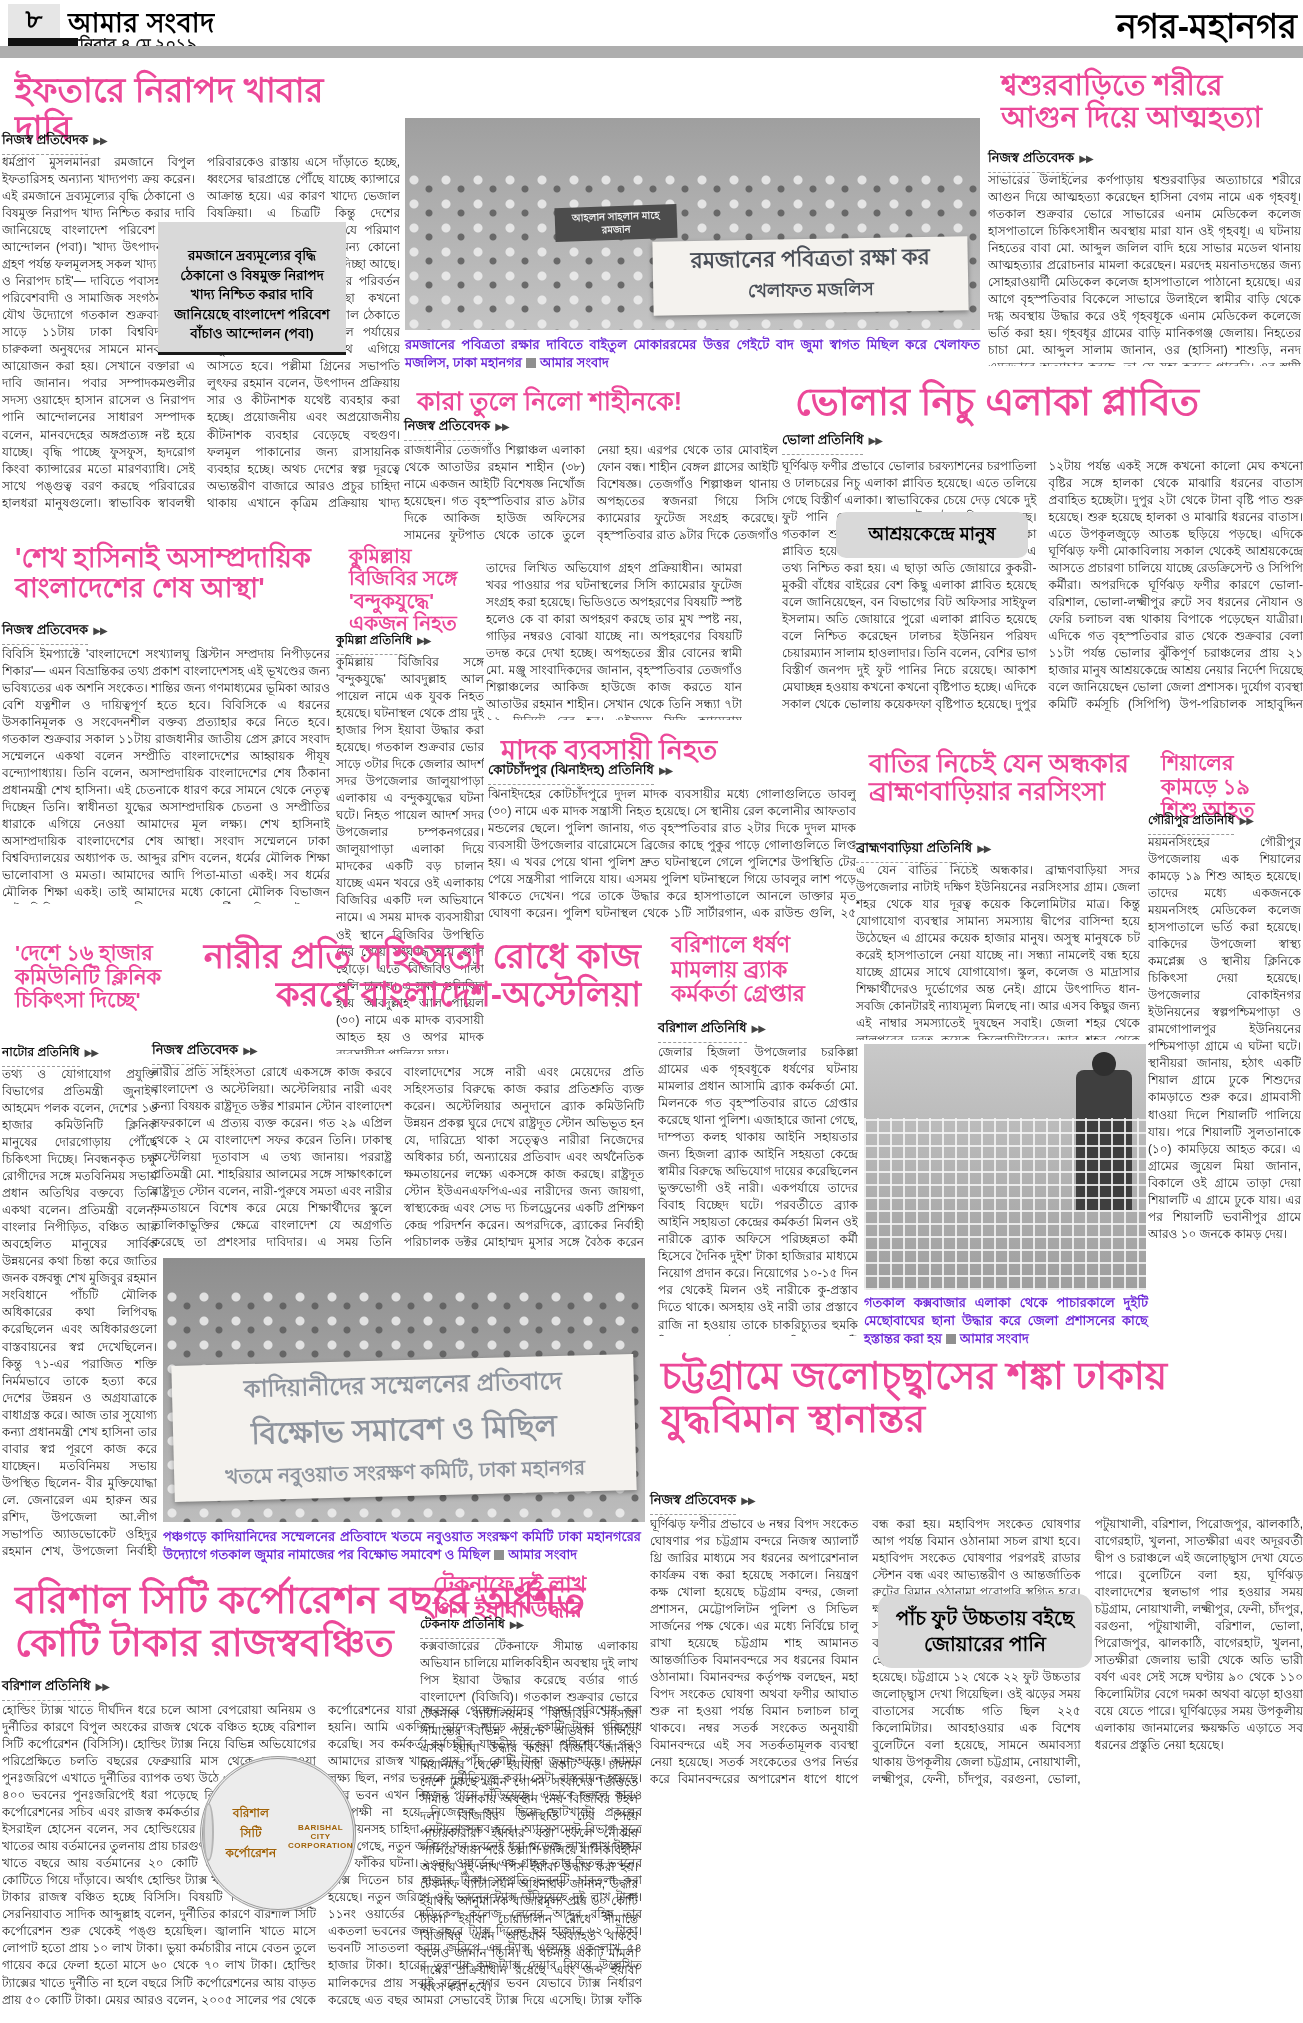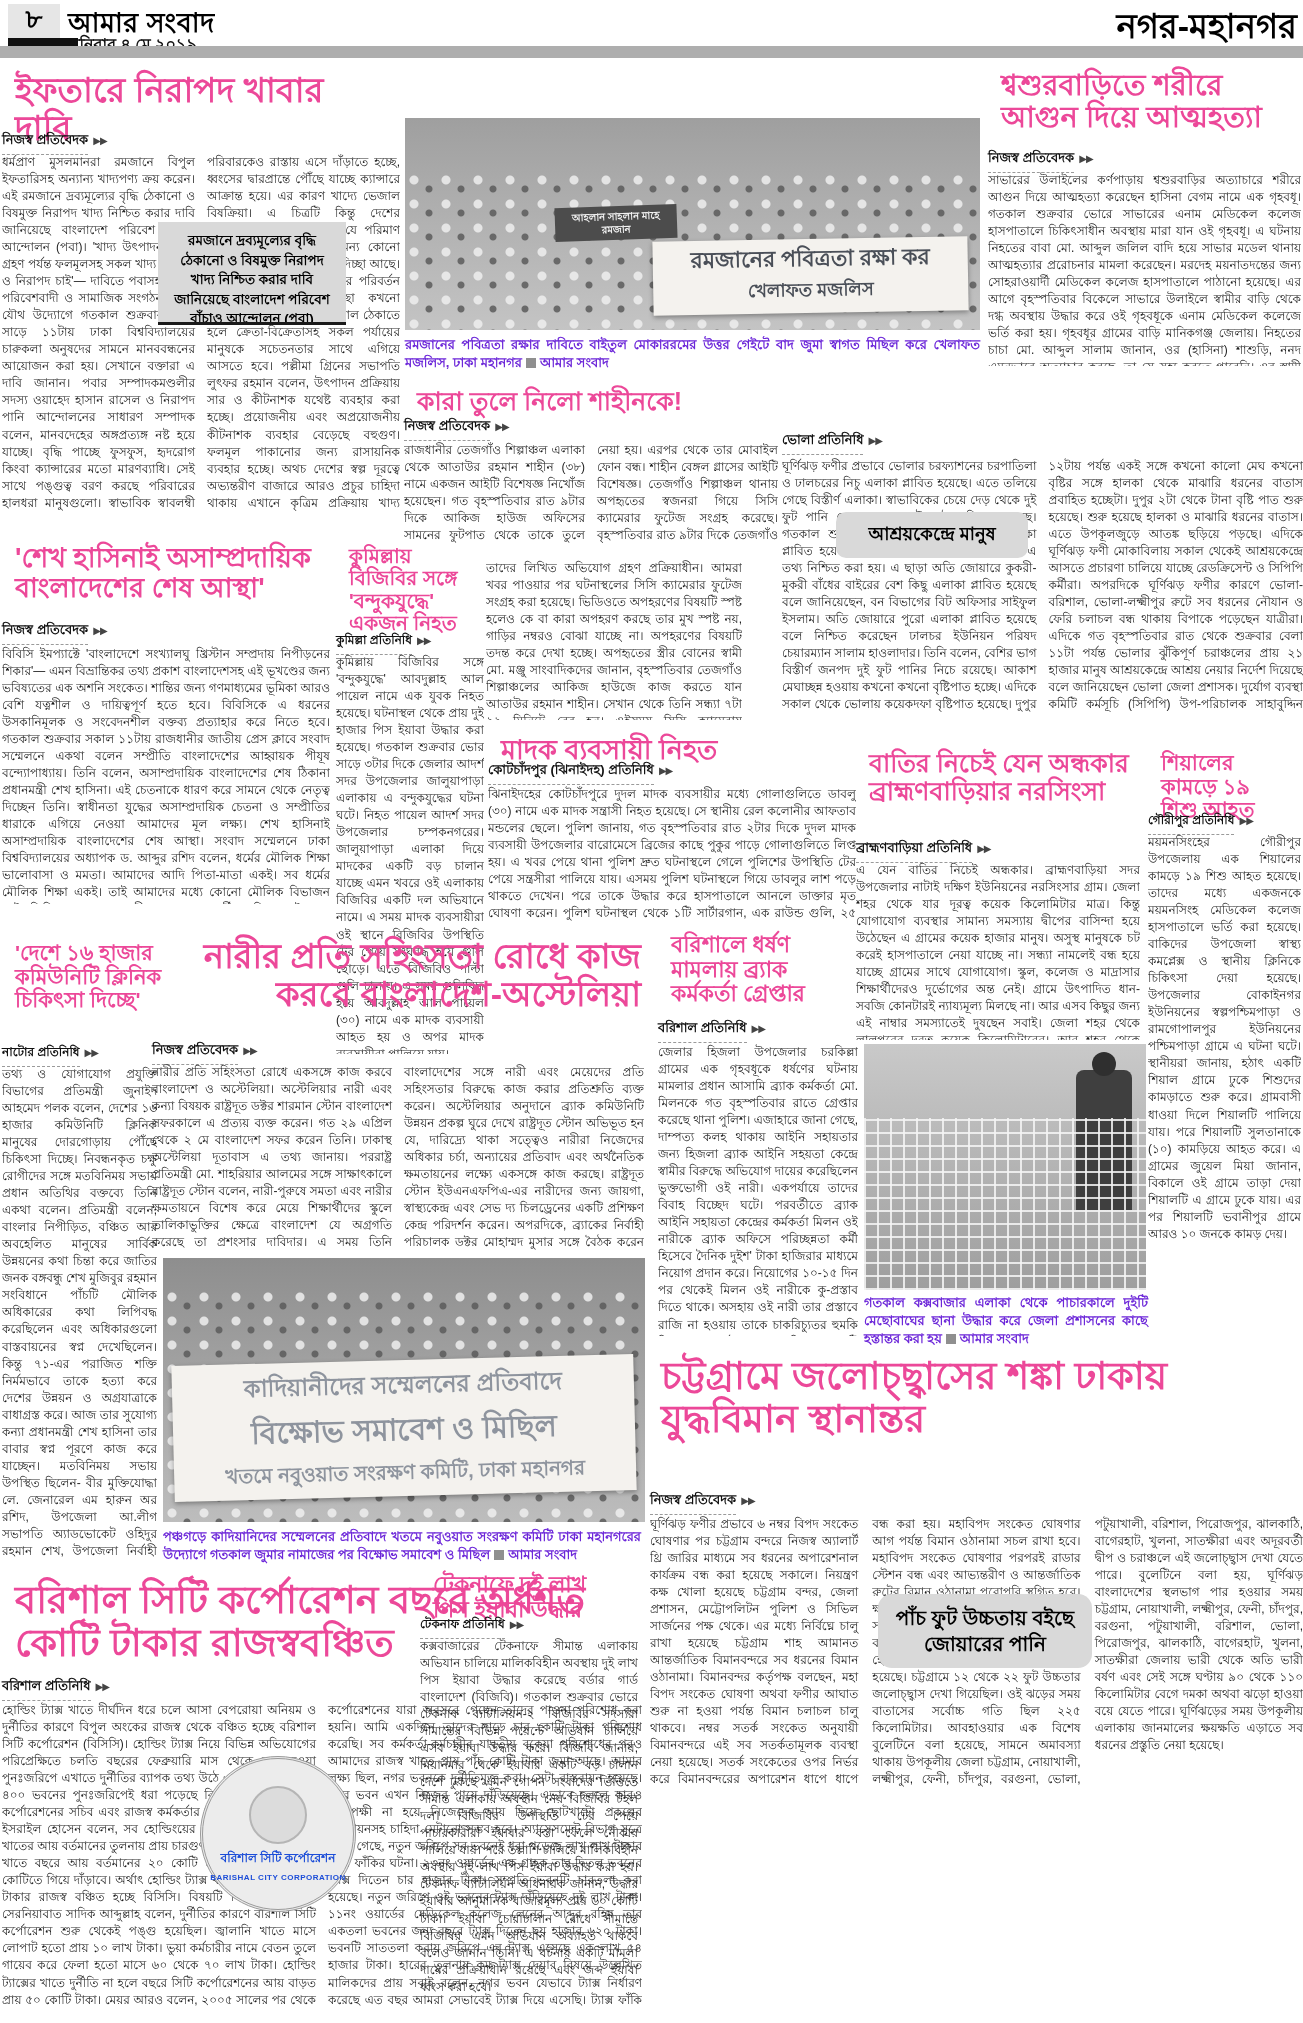--- a/index.html
+++ b/index.html
@@ -17,21 +17,21 @@
   .graybar{position:absolute;left:0;top:46px;width:1303px;height:12px;background:#aeaeae;}
   
   .abs{position:absolute;}
   .hl{font-weight:800;color:#ec4899;line-height:1.12;margin:13px;font-family:"Liberation Sans","DejaVu Sans",sans-serif;}
   .byline{font-size:13px;font-weight:700;color:#111;border-bottom:1px dashed #9a9a9a;padding-bottom:3px;display:inline-block;}
   .arr::after{content:"▶▶";font-size:10px;letter-spacing:-1px;color:#444;margin-left:5px;}
   .body{font-size:12px;line-height:1.42;text-align:justify;overflow:hidden;color:#1d1d1d;}
   .cols2{column-count:2;column-gap:12px;}
   .cols3{column-count:3;column-gap:14px;}
   
-  .quotebox{background:#d9d9d9;border-bottom:3px solid #1a1a1a;padding:9px 10px;
+  .quotebox{background:#d9d9d9;border-bottom:3px solid #1a1a1a;padding:24px 10px;
     font-size:13.5px;font-weight:700;line-height:1.45;text-align:center;color:#000;}
   .pillbox{background:#d9d9d9;border-radius:10px;display:flex;align-items:center;justify-content:center;
     font-weight:800;text-align:center;color:#000;}
   
   .photo{background:linear-gradient(#9f9f9f,#c4c4c4);overflow:hidden;}
   .ph-crowd{position:absolute;left:0;right:0;bottom:0;top:26%;
     background-image:radial-gradient(circle 5px at 9px 7px,#efefef 4px,rgba(0,0,0,0) 5px),
                      radial-gradient(circle 4px at 24px 16px,#5c5c5c 3px,rgba(0,0,0,0) 4px);
     background-size:32px 24px;opacity:.85;}
   .ph-sign{position:absolute;background:#4c4c4c;color:#f3f3f3;font-size:10px;font-weight:700;
@@ -42,22 +42,22 @@
   .ph-banner .b2{font-size:18px;font-weight:800;margin-top:3px;}
   .caption{font-size:13px;font-weight:700;line-height:1.4;color:#6d28d9;text-align:justify;}
   .sq{display:inline-block;width:10px;height:10px;background:#8f8f8f;margin:0 4px;vertical-align:-1px;}
   .cagegrid{position:absolute;left:0;right:0;top:30%;bottom:0;
     background-image:repeating-linear-gradient(0deg,rgba(245,245,245,.85) 0 2px,rgba(0,0,0,0) 2px 13px),
                      repeating-linear-gradient(90deg,rgba(245,245,245,.85) 0 2px,rgba(0,0,0,0) 2px 13px);}
   .figure{position:absolute;background:#3f3f3f;border-radius:8px 8px 0 0;}
   .fig-head{position:absolute;background:#2f2f2f;border-radius:50%;}
   
   .seal{width:150px;height:150px;border-radius:50%;background:#ececec;border:3px double #9a9a9a;
-    display:flex;flex-direction:column;align-items:center;justify-content:center;text-align:center;
-    color:#1d4ed8;font-weight:700;}
+    display:flex;flex-direction:row;align-items:center;justify-content:center;text-align:center;
+    color:#a16207;font-weight:700;gap:12px;}
   .seal .s1{font-size:12px;}
   .seal .s2{font-size:8px;letter-spacing:.5px;margin-top:4px;}
   .seal .emblem{width:54px;height:54px;border-radius:50%;background:#dcdcdc;border:2px solid #b5b5b5;margin-bottom:5px;}
 </style>
 </head>
 <body>
 
 <div id="page">
 
   <div class="pagenum">৮</div>
@@ -98,20 +98,23 @@
 
   <div class="abs" style="left:404px;top:374px;width:375px;">
     <h2 class="hl" style="font-size:25px;white-space:nowrap;">কারা তুলে নিলো শাহীনকে!</h2>
   </div>
   <div class="abs" style="left:404px;top:416px;">
     <span class="byline">নিজস্ব প্রতিবেদক</span><span class="arr"></span>
   </div>
   <div class="abs body cols2" style="left:404px;top:442px;width:374px;height:114px;">রাজধানীর তেজগাঁও শিল্পাঞ্চল এলাকা থেকে আতাউর রহমান শাহীন (৩৮) নামে একজন আইটি বিশেষজ্ঞ নিখোঁজ হয়েছেন। গত বৃহস্পতিবার রাত ৯টার দিকে আকিজ হাউজ অফিসের সামনের ফুটপাত থেকে তাকে তুলে নেয়া হয়। এরপর থেকে তার মোবাইল ফোন বন্ধ। শাহীন বেঙ্গল গ্লাসের আইটি বিশেষজ্ঞ। তেজগাঁও শিল্পাঞ্চল থানায় অপহৃতের স্বজনরা গিয়ে সিসি ক্যামেরার ফুটেজ সংগ্রহ করেছে। বৃহস্পতিবার রাত ৯টার দিকে তেজগাঁও শিল্পাঞ্চল এলাকার আকিজ হাউজ অফিসের সামনের ফুটপাত থেকে তাকে তিন ব্যক্তি ধরে নিয়ে যায়। তেজগাঁও শিল্পাঞ্চল থানার ওসি মো. আলী হোসেন খান বলেন, অপহৃতের পরিবার থানায় এসেছে।</div>
   <div class="abs body" style="left:486px;top:560px;width:256px;height:160px;">তাদের লিখিত অভিযোগ গ্রহণ প্রক্রিয়াধীন। আমরা খবর পাওয়ার পর ঘটনাস্থলের সিসি ক্যামেরার ফুটেজ সংগ্রহ করা হয়েছে। ভিডিওতে অপহরণের বিষয়টি স্পষ্ট হলেও কে বা কারা অপহরণ করছে তার মুখ স্পষ্ট নয়, গাড়ির নম্বরও বোঝা যাচ্ছে না। অপহরণের বিষয়টি তদন্ত করে দেখা হচ্ছে। অপহৃতের স্ত্রীর বোনের স্বামী মো. মঞ্জু সাংবাদিকদের জানান, বৃহস্পতিবার তেজগাঁও শিল্পাঞ্চলের আকিজ হাউজে কাজ করতে যান আতাউর রহমান শাহীন। সেখান থেকে তিনি সন্ধ্যা ৭টা ২২ মিনিটে বের হন। ওইসময় সিসি ক্যামেরায় ফুটপাতের সামনে একটা মাইক্রোবাস দাঁড়িয়ে থাকতে দেখা যায়। তিনজন লোক পেছনে দাঁড়ায়, আর মাইক্রোবাসটি সামনে চলে আসে। মোবাইলে চোখ থাকায় সম্ভবত শাহীন কিছু খেয়াল করেননি। মাইক্রোবাসটির ভেতর থেকে একজন দরজা খোলেন এবং শাহীনের পেছনে দাঁড়ানো তিনজন তাকে ধাক্কা দিয়ে মাইক্রোবাসে তুলে নিয়ে যান।</div>
 
+  <div class="abs" style="left:782px;top:368px;width:521px;">
+    <h2 class="hl" style="font-size:38px;white-space:nowrap;">ভোলার নিচু এলাকা প্লাবিত</h2>
+  </div>
   <div class="abs" style="left:782px;top:430px;">
     <span class="byline">ভোলা প্রতিনিধি</span><span class="arr"></span>
   </div>
   <div class="abs body cols2" style="left:782px;top:458px;width:521px;height:266px;">ঘূর্ণিঝড় ফণীর প্রভাবে ভোলার চরফ্যাশনের চরপাতিলা ও ঢালচরের নিচু এলাকা প্লাবিত হয়েছে। এতে তলিয়ে গেছে বিস্তীর্ণ এলাকা। স্বাভাবিকের চেয়ে দেড় থেকে দুই ফুট পানি বেড়ে যাওয়ায় উৎকণ্ঠা ছড়িয়ে পড়েছে। গতকাল শুক্রবার বেলা ১১টার পর এসব এলাকা প্লাবিত হয়েছে বলে স্থানীয় প্রশাসনের পক্ষ থেকে এ তথ্য নিশ্চিত করা হয়। এ ছাড়া অতি জোয়ারে কুকরী-মুকরী বাঁধের বাইরের বেশ কিছু এলাকা প্লাবিত হয়েছে বলে জানিয়েছেন, বন বিভাগের বিট অফিসার সাইফুল ইসলাম। অতি জোয়ারে পুরো এলাকা প্লাবিত হয়েছে বলে নিশ্চিত করেছেন ঢালচর ইউনিয়ন পরিষদ চেয়ারম্যান সালাম হাওলাদার। তিনি বলেন, বেশির ভাগ বিস্তীর্ণ জনপদ দুই ফুট পানির নিচে রয়েছে। আকাশ মেঘাচ্ছন্ন হওয়ায় কখনো কখনো বৃষ্টিপাত হচ্ছে। এদিকে সকাল থেকে ভোলায় কয়েকদফা বৃষ্টিপাত হয়েছে। দুপুর ১২টায় পর্যন্ত একই সঙ্গে কখনো কালো মেঘ কখনো বৃষ্টির সঙ্গে হালকা থেকে মাঝারি ধরনের বাতাস প্রবাহিত হচ্ছেটা। দুপুর ২টা থেকে টানা বৃষ্টি পাত শুরু হয়েছে। শুরু হয়েছে হালকা ও মাঝারি ধরনের বাতাস। এতে উপকূলজুড়ে আতঙ্ক ছড়িয়ে পড়ছে। এদিকে ঘূর্ণিঝড় ফণী মোকাবিলায় সকাল থেকেই আশ্রয়কেন্দ্রে আসতে প্রচারণা চালিয়ে যাচ্ছে রেডক্রিসেন্ট ও সিপিপি কর্মীরা। অপরদিকে ঘূর্ণিঝড় ফণীর কারণে ভোলা-বরিশাল, ভোলা-লক্ষ্মীপুর রুটে সব ধরনের নৌযান ও ফেরি চলাচল বন্ধ থাকায় বিপাকে পড়েছেন যাত্রীরা। এদিকে গত বৃহস্পতিবার রাত থেকে শুক্রবার বেলা ১১টা পর্যন্ত ভোলার ঝুঁকিপূর্ণ চরাঞ্চলের প্রায় ২১ হাজার মানুষ আশ্রয়কেন্দ্রে আশ্রয় নেয়ার নির্দেশ দিয়েছে বলে জানিয়েছেন ভোলা জেলা প্রশাসক। দুর্যোগ ব্যবস্থা কমিটি কর্মসূচি (সিপিপি) উপ-পরিচালক সাহাবুদ্দিন বলেন, ভোলায় এখনো ৭ নাম্বার সংকেত বহাল রয়েছে। ঝড়টি পায়রা সমুদ্রবন্দর থেকে ৭৬৫ দক্ষিণ-পশ্চিমে অবস্থান করছে। বিকালে দিকে এটি বাংলাদেশে আঘাত হানতে পারে। এতে স্বাভাবিক জোয়ারের চেয়ে চার থেকে পাঁচ ফুট উচ্চতায় জলোচ্ছ্বাস হতে পারে। ভোলা আবহাওয়া অফিসের সহকারী কর্মকর্তা মো. ওমর ফারুক বলেন, ঘূর্ণিঝড় ফণীর প্রভাবে ভোর থেকে আকাশে কালো মেঘ ছিল। সকালে প্রথম দফা কিছু সময় বৃষ্টি হয়। দুপুরের পর থেকে আবারো টানা বৃষ্টি শুরু হয়েছে। বৃষ্টির সঙ্গে বাতাস রয়েছে। সন্ধ্যার পর ভারী বৃষ্টির সম্ভাবনা রয়েছে। ভোলা জেলা প্রশাসক মো. মাসুদ আলম ছিদ্দিক বলেন, উপকূলীয় বাসিন্দাদের দুপুরের মধ্যে আশ্রয়কেন্দ্রে আনার কাজ শেষ হয়েছে।</div>
   <div class="abs pillbox" style="left:836px;top:512px;width:192px;height:46px;font-size:18px;">আশ্রয়কেন্দ্রে মানুষ</div>
 
   <div class="abs" style="left:2px;top:530px;width:330px;">
     <h2 class="hl" style="font-size:27px;">'শেখ হাসিনাই অসাম্প্রদায়িক বাংলাদেশের শেষ আস্থা'</h2>
   </div>
   <div class="abs" style="left:2px;top:620px;">

